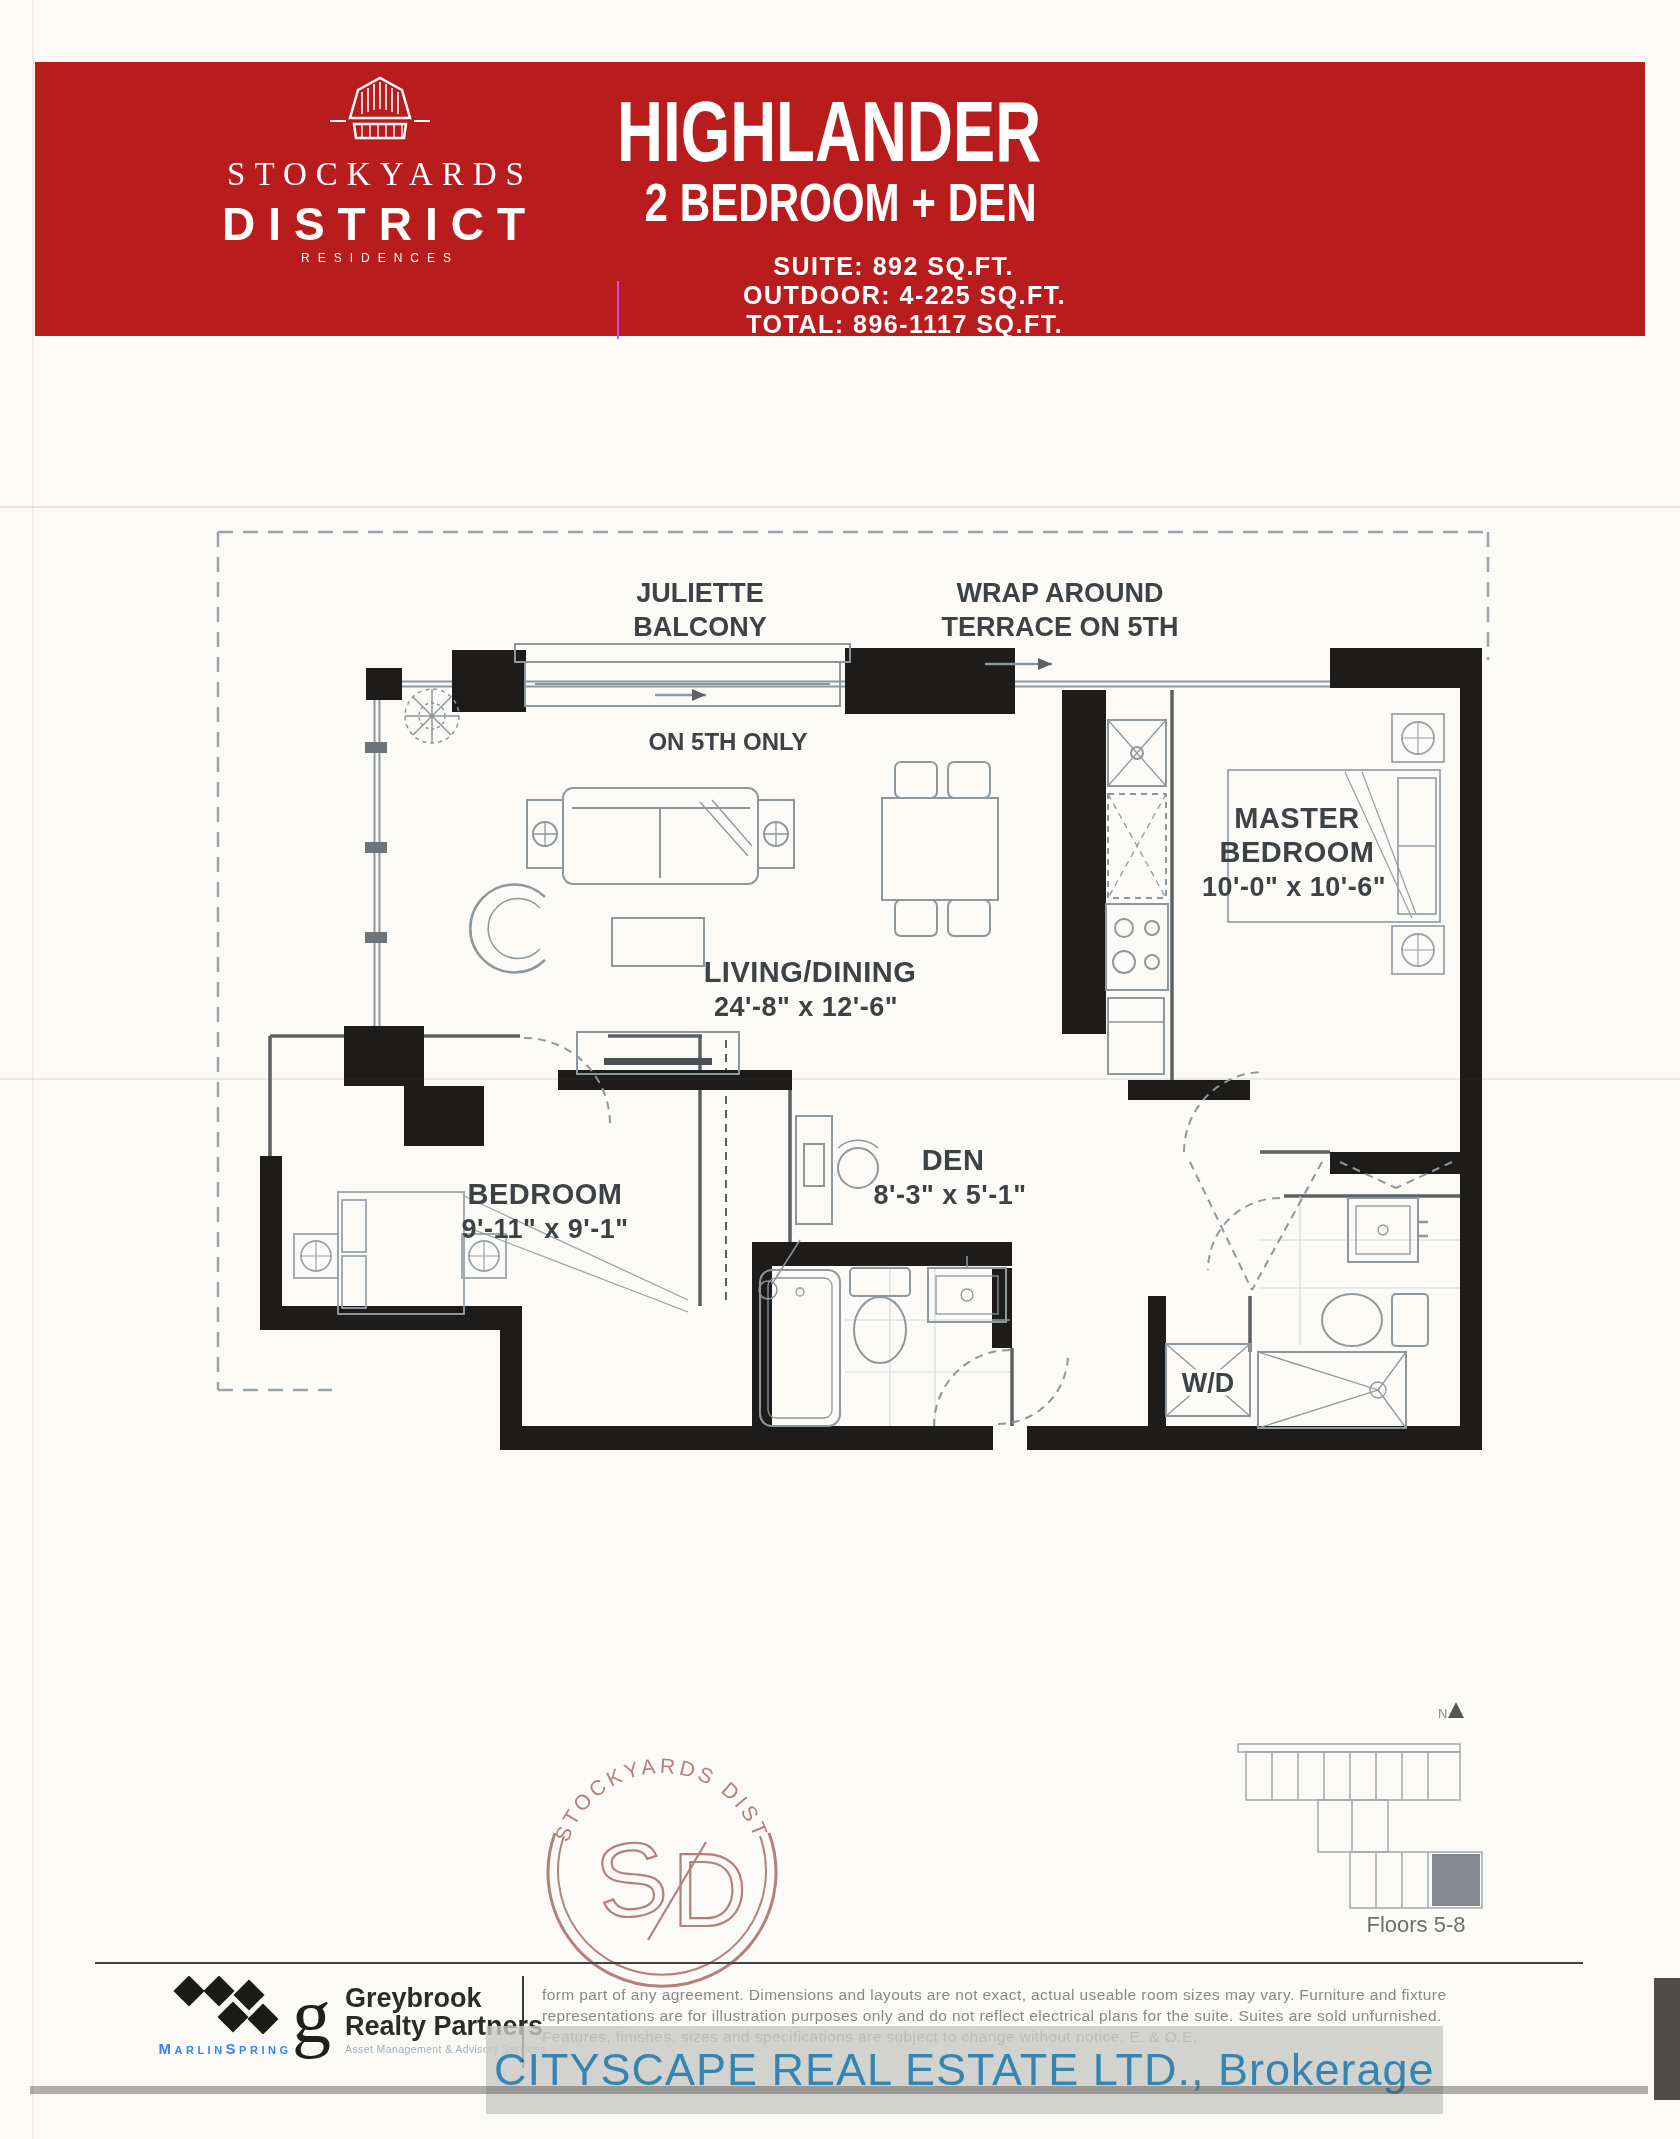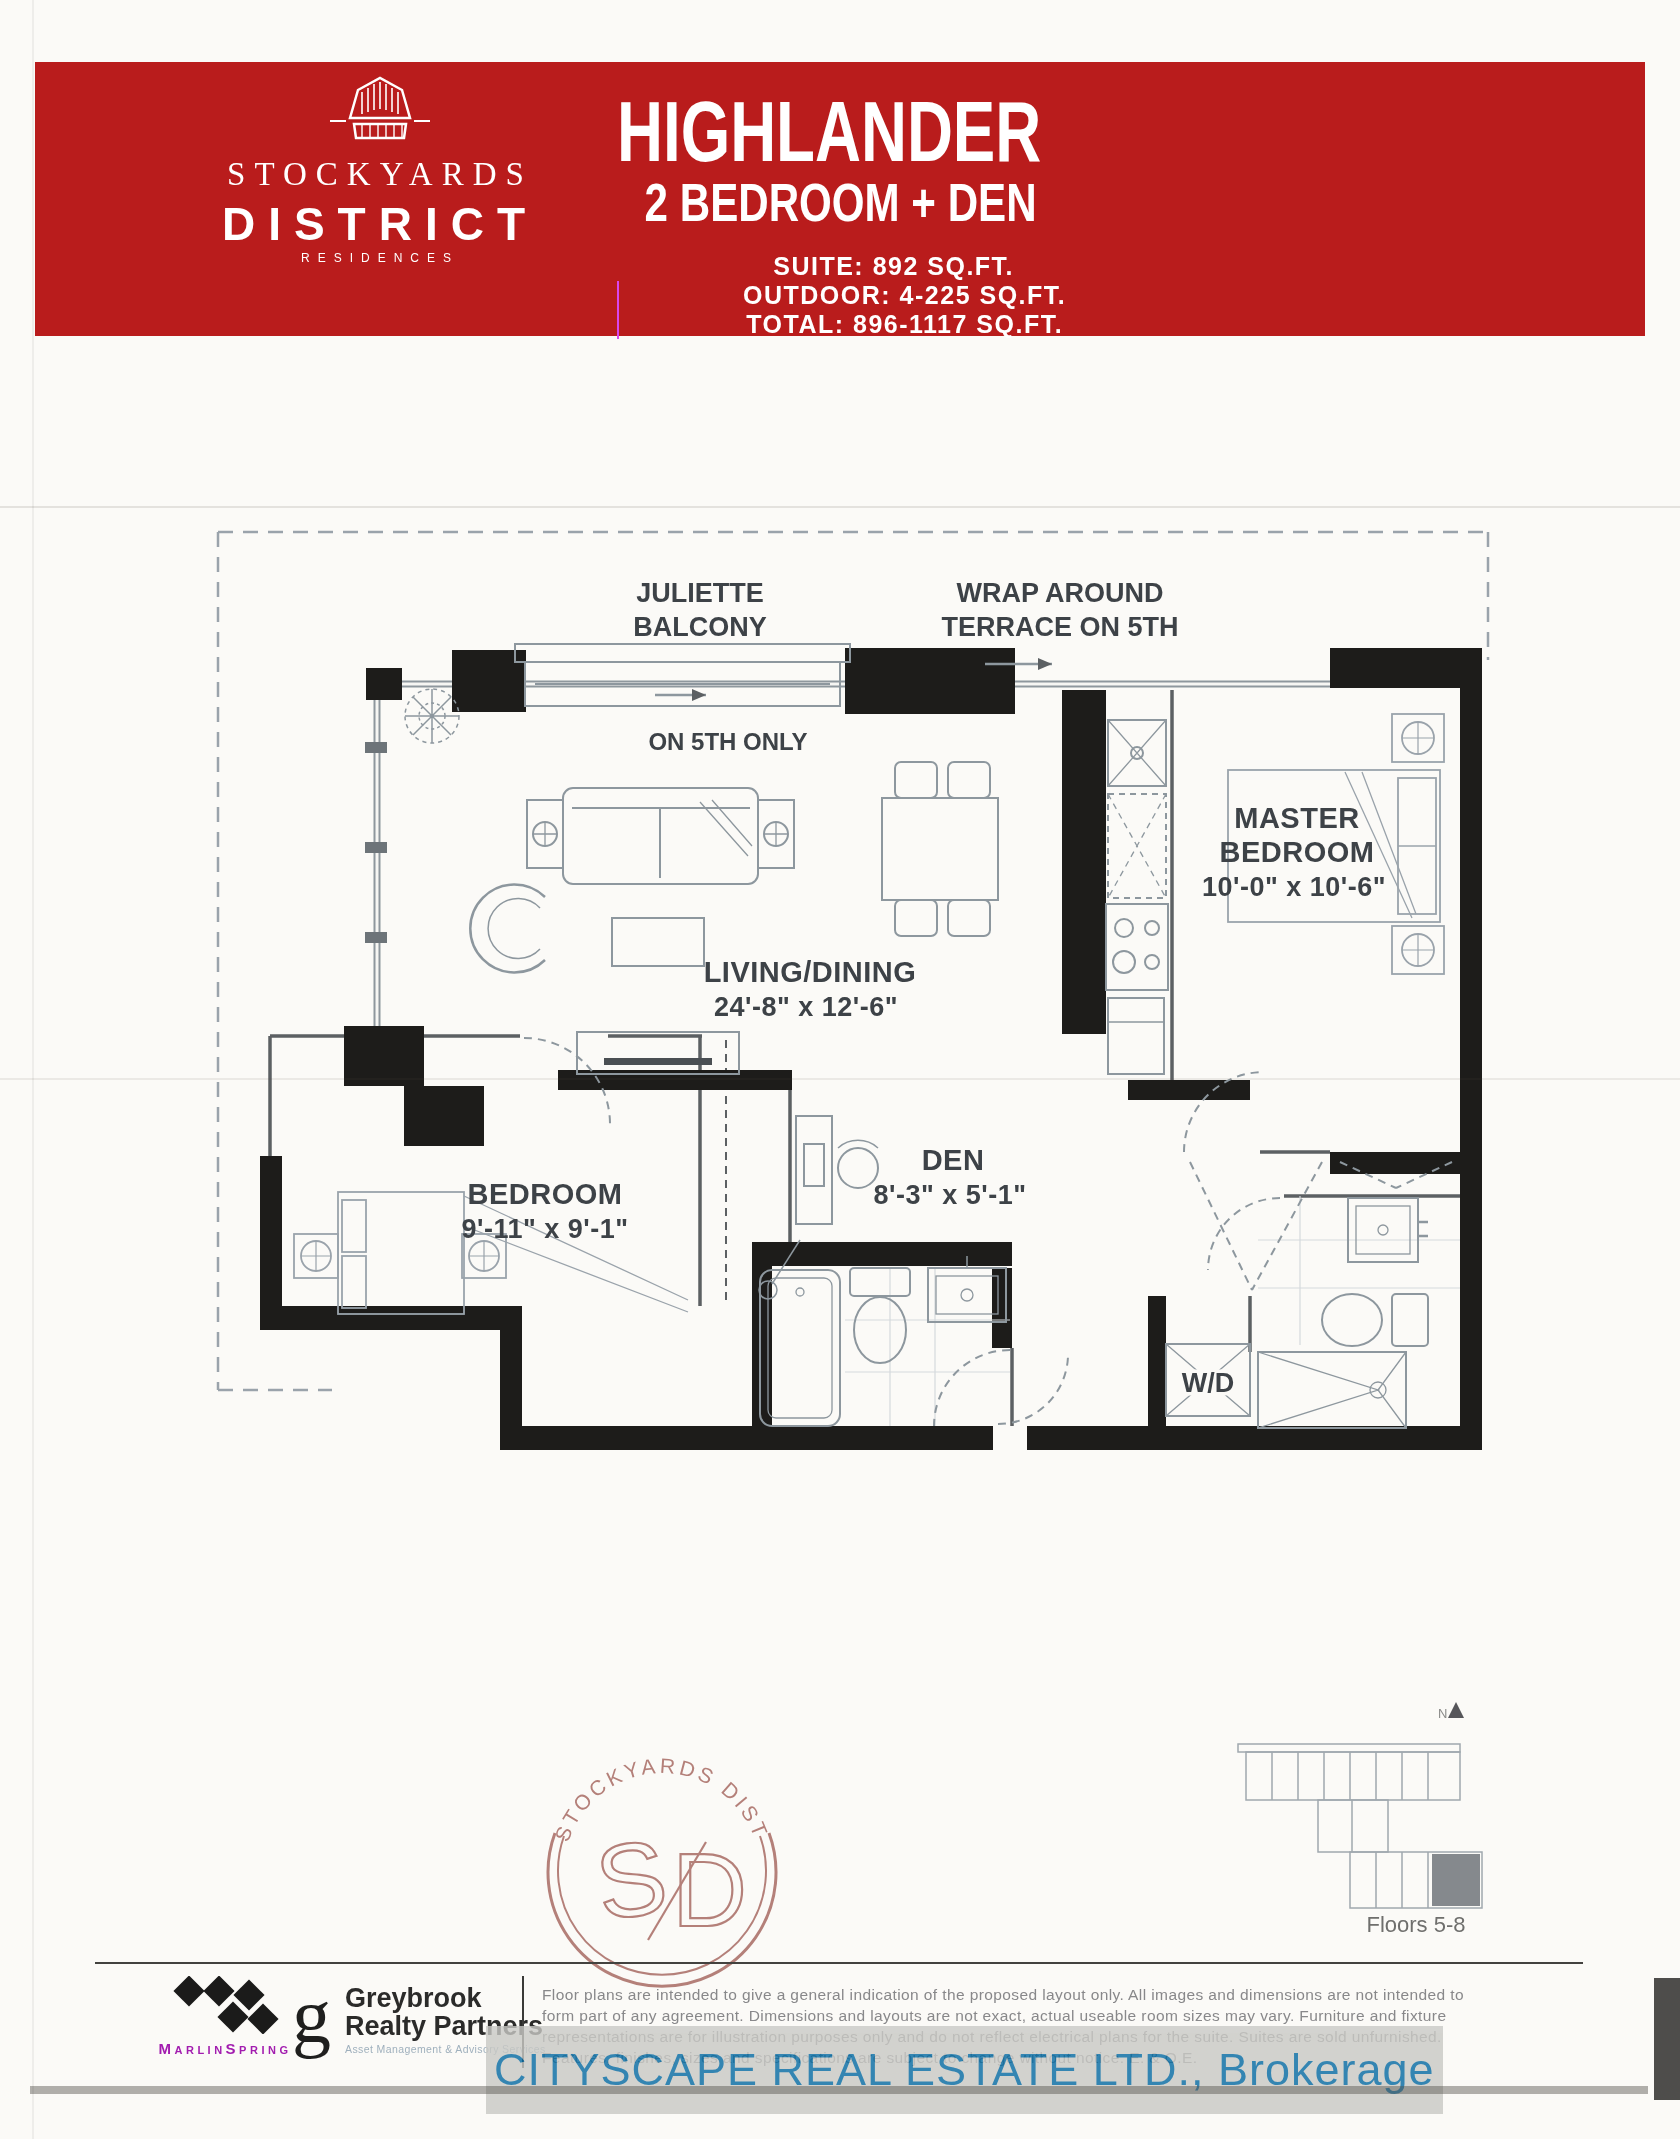--- a/index.html
+++ b/index.html
@@ -22,21 +22,21 @@
   
   svg.layer{position:absolute;left:0;top:0;}
   text{font-family:"Liberation Sans", sans-serif;}
   .roomname{font-size:29px;font-weight:bold;fill:#3d4247;letter-spacing:.5px;}
   .roomdims{font-size:27px;font-weight:bold;fill:#3d4247;letter-spacing:.5px;}
   .terracelabel{font-size:27px;font-weight:bold;fill:#3d4247;}
   .smalllabel{font-size:24px;font-weight:bold;fill:#3d4247;}
   
   #footrule{position:absolute;left:95px;top:1962px;width:1488px;height:2px;background:#43423f;}
   #marlin{position:absolute;left:140px;top:1976px;width:170px;text-align:center;}
-  #marlin .word{font-size:15px;letter-spacing:3.5px;color:#a21caf;font-variant:small-caps;font-weight:bold;margin-top:2px;}
+  #marlin .word{font-size:15px;letter-spacing:3.5px;color:#3b82f6;font-variant:small-caps;font-weight:bold;margin-top:2px;}
   #greybrook{position:absolute;left:292px;top:1984px;display:flex;}
   #greybrook .big-g{font-family:"Liberation Serif", serif;font-size:78px;line-height:64px;color:#1f1f1e;}
   #greybrook .gb-text{margin-left:14px;}
   .gb-line{font-size:27px;font-weight:bold;color:#2b2b2a;line-height:28px;}
   .gb-sub{font-size:10.5px;color:#9fb0bd;letter-spacing:.4px;margin-top:3px;}
   #divider{position:absolute;left:522px;top:1976px;width:2px;height:92px;background:#3a3a38;}
   #disclaimer{position:absolute;left:542px;top:1984px;font-size:15.5px;line-height:21px;color:#88888a;letter-spacing:.4px;white-space:nowrap;}
   #watermark{position:absolute;left:486px;top:2026px;font-size:45px;letter-spacing:1px;color:#0369a1;
              background:#c9c9c5;padding:18px 8px;opacity:.8;white-space:nowrap;}
   
@@ -329,21 +329,20 @@
     <div class="gb-text">
       <div class="gb-line">Greybrook</div>
       <div class="gb-line">Realty Partners</div>
       <div class="gb-sub">Asset Management &amp; Advisory Services</div>
     </div>
   </div>
 
   <div id="divider"></div>
 
   <div id="disclaimer">
-    <div>Floor plans are intended to give a general indication of the proposed layout only. All images and dimensions are not intended to</div>
     <div>form part of any agreement. Dimensions and layouts are not exact, actual useable room sizes may vary. Furniture and fixture</div>
     <div>representations are for illustration purposes only and do not reflect electrical plans for the suite. Suites are sold unfurnished.</div>
     <div>Features, finishes, sizes and specifications are subject to change without notice. E. &amp; O.E.</div>
   </div>
 
   <div id="watermark">CITYSCAPE REAL ESTATE LTD., Brokerage</div>
 
   <div class="fold" style="top:506px"></div>
   <div class="fold" style="top:1078px;opacity:.7"></div>
   <div id="edge-bottom"></div>

